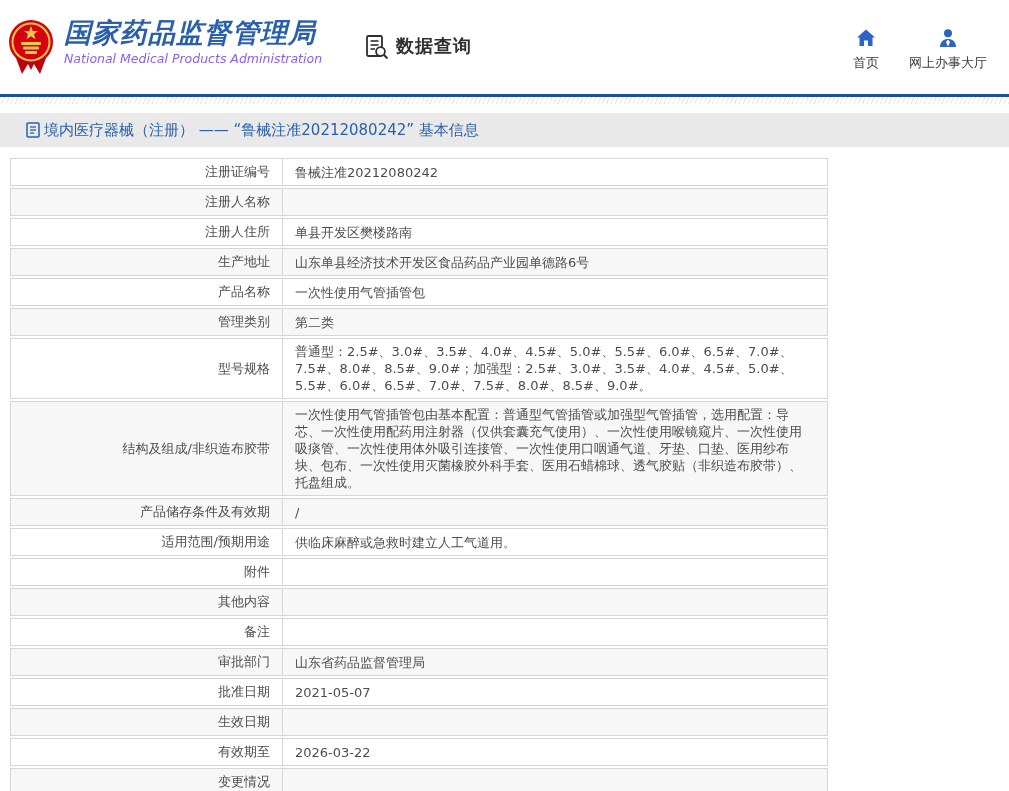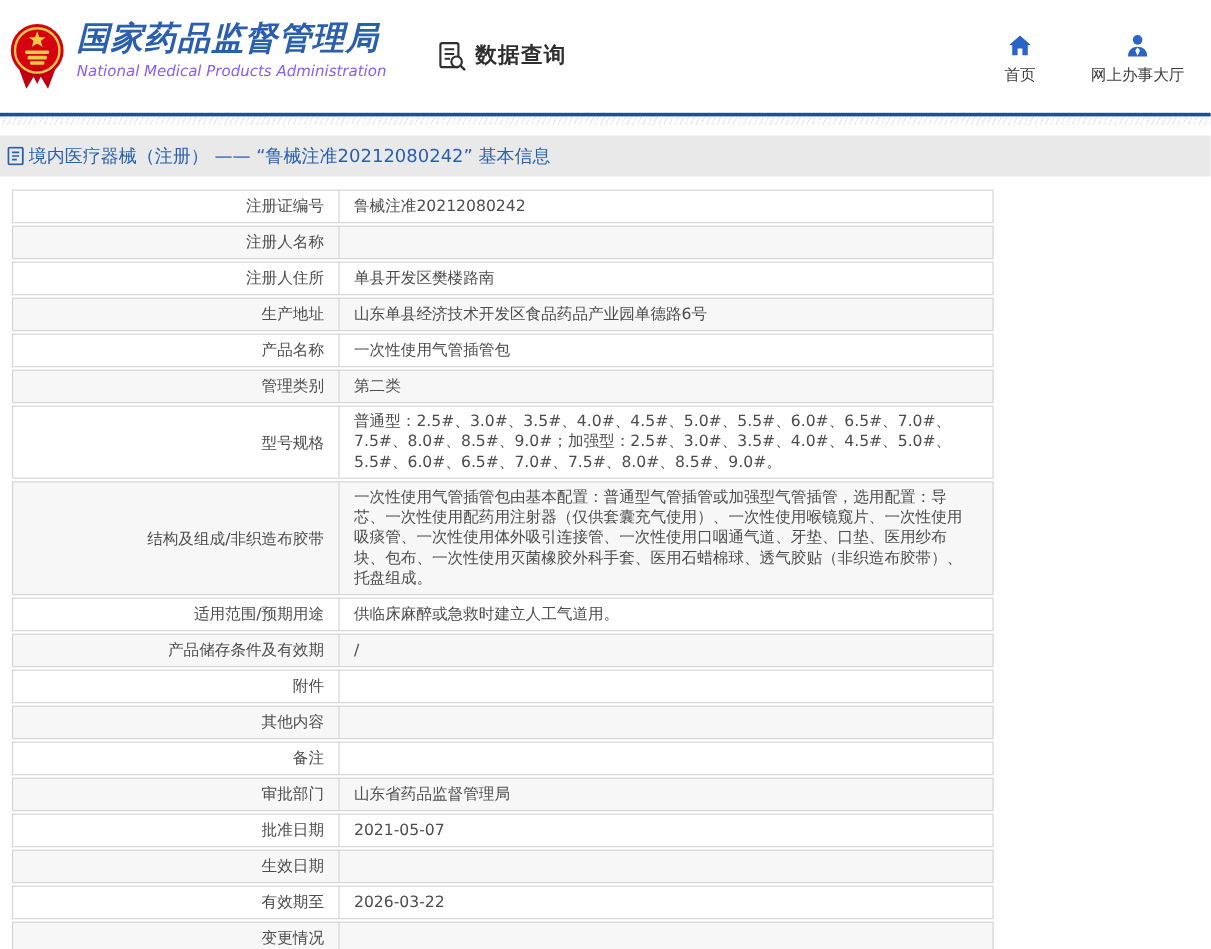--- a/index.html
+++ b/index.html
@@ -10,32 +10,32 @@
   .site-header { height:97px; background:#fff; border-bottom:3px solid #1d4f9c;
     display:flex; align-items:center; position:relative; padding-left:8px; }
   .logo-wrap { display:flex; align-items:flex-start; cursor:pointer;font-style:italic; }
   .emblem { width:46px; height:58px; flex:0 0 auto; }
   .org-titles { margin-left:10px; }
   .org-cn { font-size:27px; font-weight:bold; color:#2a5fae; letter-spacing:1px; line-height:30px; }
   .org-en { font-size:12.5px; color:#8b5cf6; margin-top:3px; }
   .data-query { display:flex; margin-left:42px; cursor:pointer; }
   .data-query .dq-icon { width:26px; height:26px; margin-right:6px; }
   .dq-label { font-size:18px; color:#2f2f2f; font-weight:600; letter-spacing:1px; }
-  .top-nav { position:absolute; right:22px; top:28px; display:flex; gap:46px; }
+  .top-nav { position:absolute; right:22px; top:28px; display:flex; gap:30px; }
   .nav-item { display:flex; flex-direction:column; align-items:center; cursor:pointer; }
   .nav-item svg { width:20px; height:20px; }
   .nav-label { font-size:13px; color:#3c3c3c; margin-top:6px; white-space:nowrap; }
 
   
   .hatch { height:7px; width:100%;
     background:repeating-linear-gradient(115deg,#e9e9e9 0 1px,#fff 1px 4px); }
 
   
   .crumb-bar { margin-top:9px; height:34px; background:#e9e9e9;
-    display:flex; align-items:center; padding-left:6px; }
+    display:flex; align-items:center; padding-left:26px; }
   .crumb-bar svg { width:14px; height:16px; margin-right:4px; flex:0 0 auto; }
   .crumb-text { font-size:15px; color:#2a5fae; }
 
   
   .info-table { margin:11px 10px 0 10px; width:818px; }
   .t-row { display:flex; align-items:stretch; border:1px solid #d6d6d6;
     margin-bottom:2px; background:#fff; min-height:27px; }
   .t-row.alt { background:#f7f7f7; }
   .cell-label { width:272px; flex:0 0 auto; border-right:1px solid #d6d6d6;
     display:flex; align-items:center; justify-content:flex-end;
@@ -132,27 +132,27 @@
       <div class="cell-value">第二类</div>
     </div>
     <div class="t-row">
       <div class="cell-label">型号规格</div>
       <div class="cell-value">普通型：2.5#、3.0#、3.5#、4.0#、4.5#、5.0#、5.5#、6.0#、6.5#、7.0#、7.5#、8.0#、8.5#、9.0#；加强型：2.5#、3.0#、3.5#、4.0#、4.5#、5.0#、5.5#、6.0#、6.5#、7.0#、7.5#、8.0#、8.5#、9.0#。</div>
     </div>
     <div class="t-row alt">
       <div class="cell-label">结构及组成/非织造布胶带</div>
       <div class="cell-value">一次性使用气管插管包由基本配置：普通型气管插管或加强型气管插管，选用配置：导芯、一次性使用配药用注射器（仅供套囊充气使用）、一次性使用喉镜窥片、一次性使用吸痰管、一次性使用体外吸引连接管、一次性使用口咽通气道、牙垫、口垫、医用纱布块、包布、一次性使用灭菌橡胶外科手套、医用石蜡棉球、透气胶贴（非织造布胶带）、托盘组成。</div>
     </div>
+    <div class="t-row alt">
+      <div class="cell-label">产品储存条件及有效期</div>
+      <div class="cell-value">/</div>
+    </div>
     <div class="t-row">
       <div class="cell-label">适用范围/预期用途</div>
       <div class="cell-value">供临床麻醉或急救时建立人工气道用。</div>
-    </div>
-    <div class="t-row alt">
-      <div class="cell-label">产品储存条件及有效期</div>
-      <div class="cell-value">/</div>
     </div>
     <div class="t-row">
       <div class="cell-label">附件</div>
       <div class="cell-value"></div>
     </div>
     <div class="t-row alt">
       <div class="cell-label">其他内容</div>
       <div class="cell-value"></div>
     </div>
     <div class="t-row">

